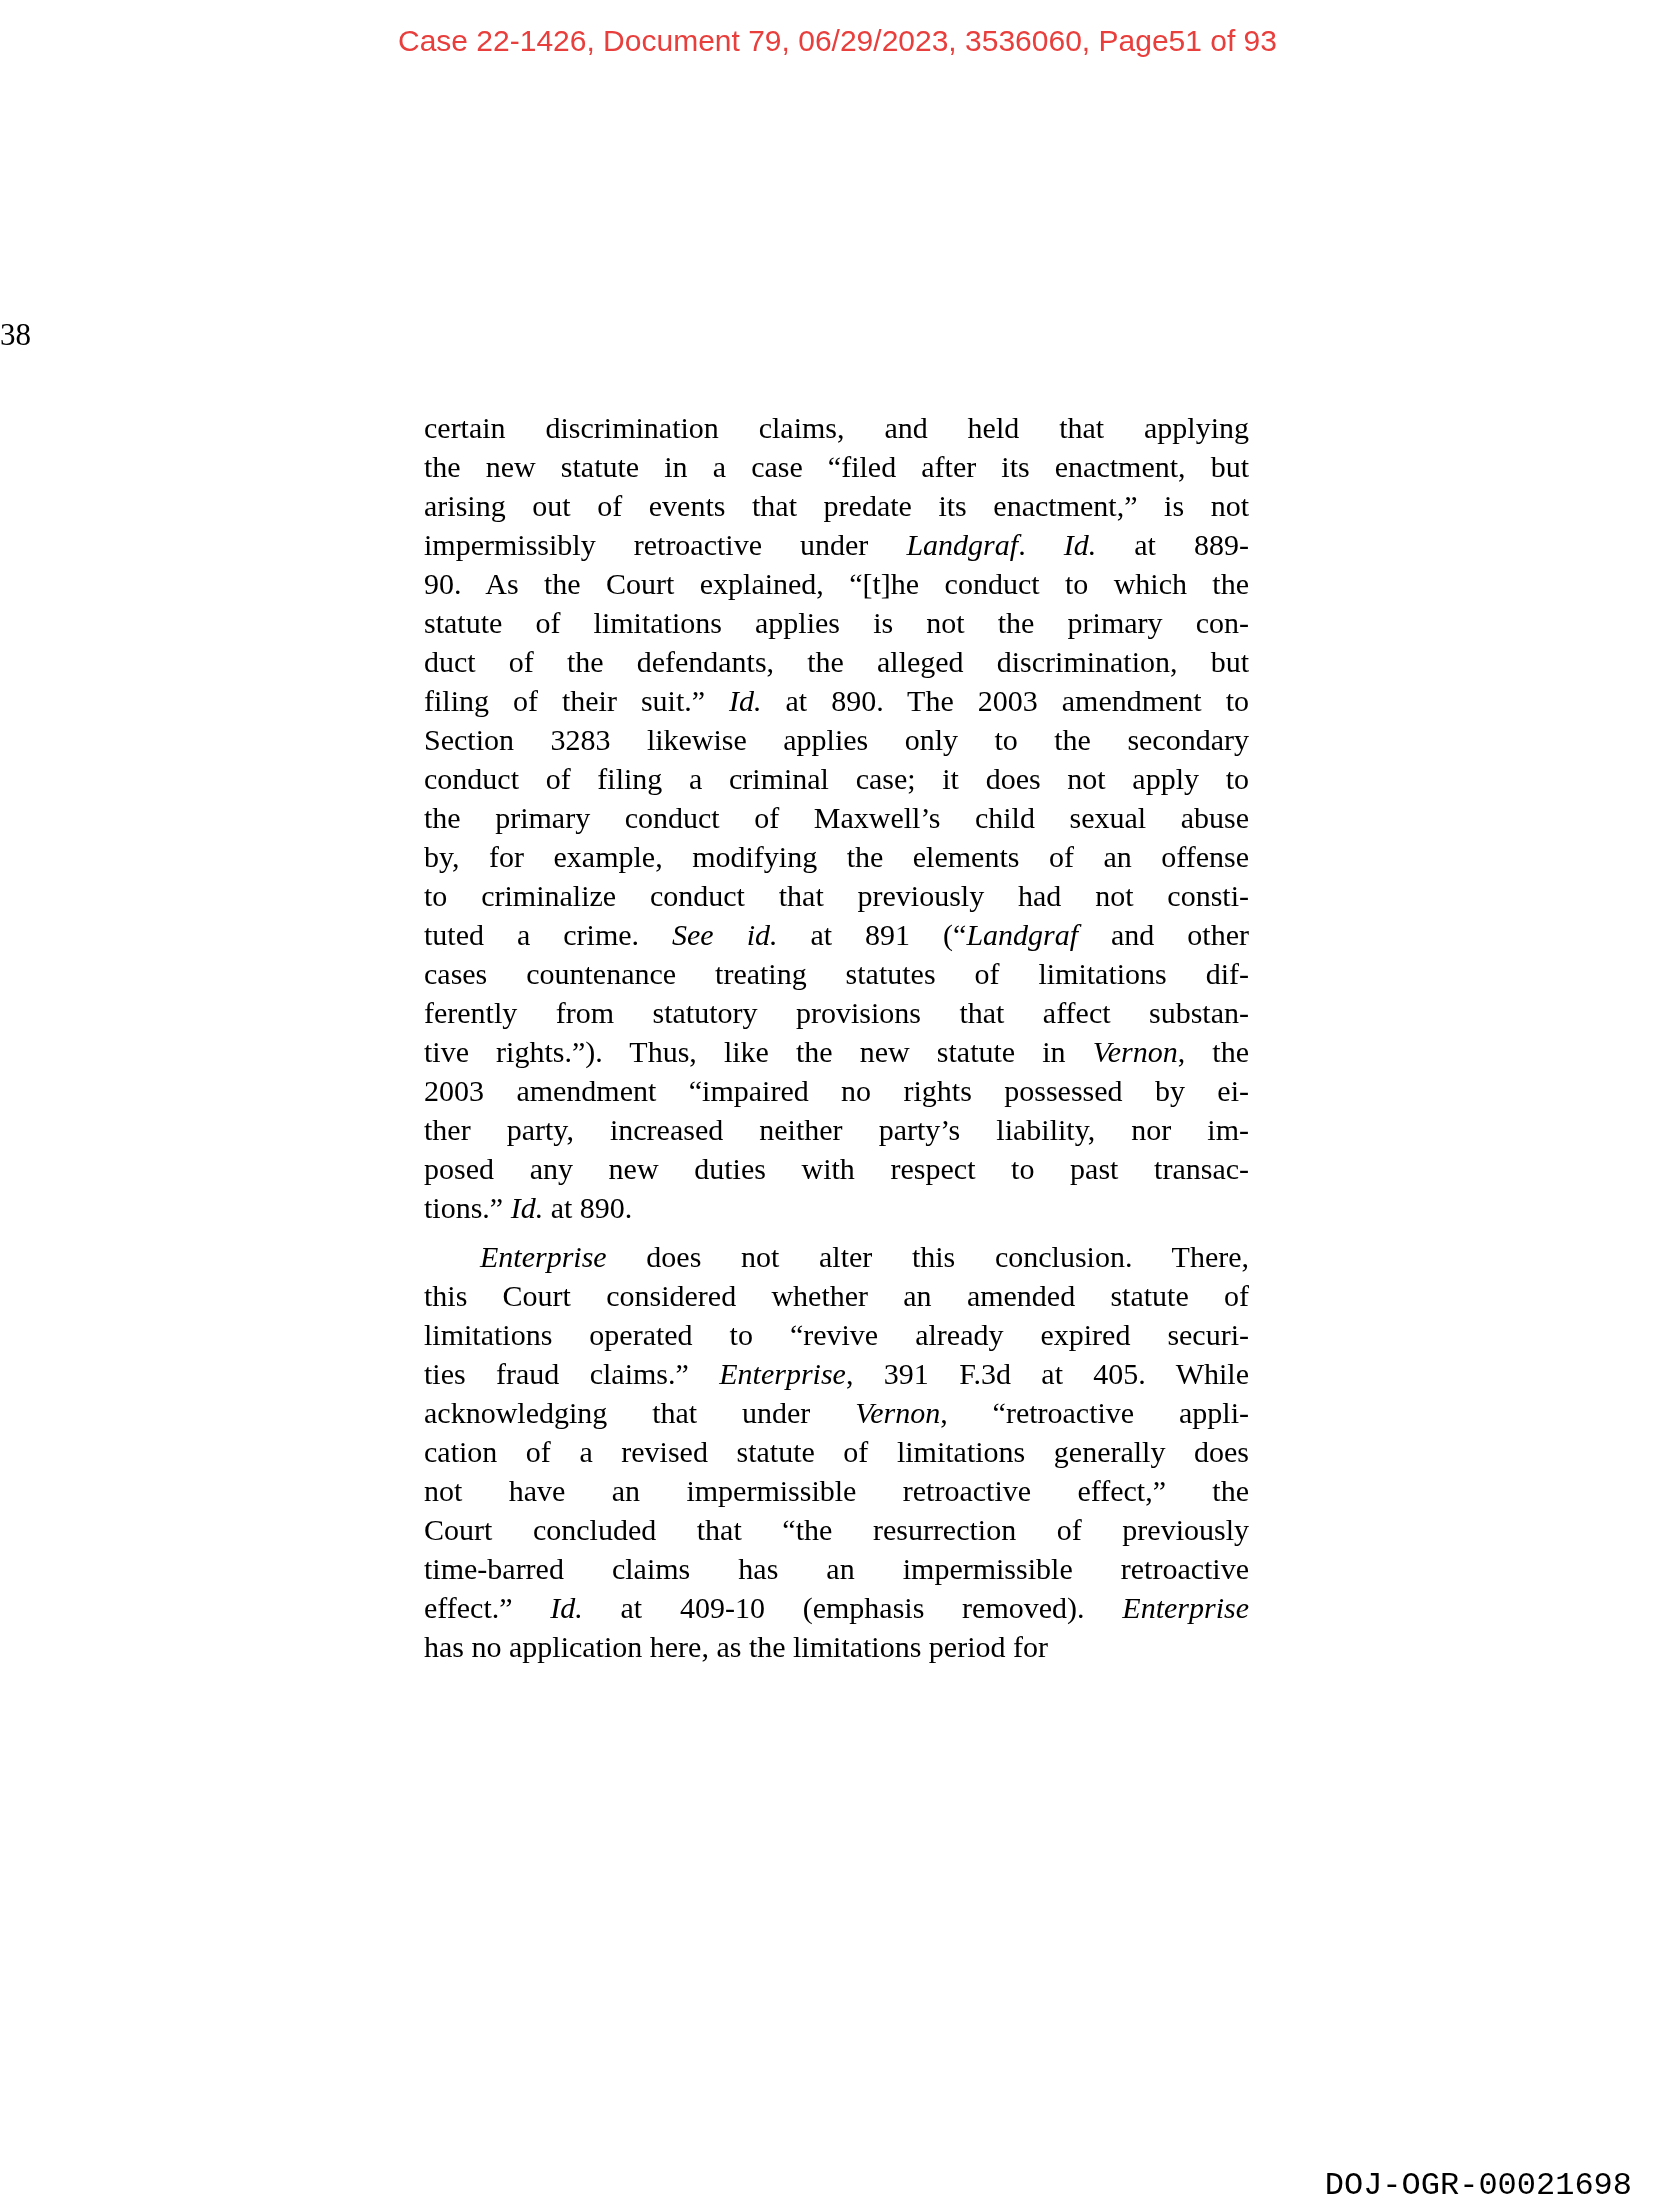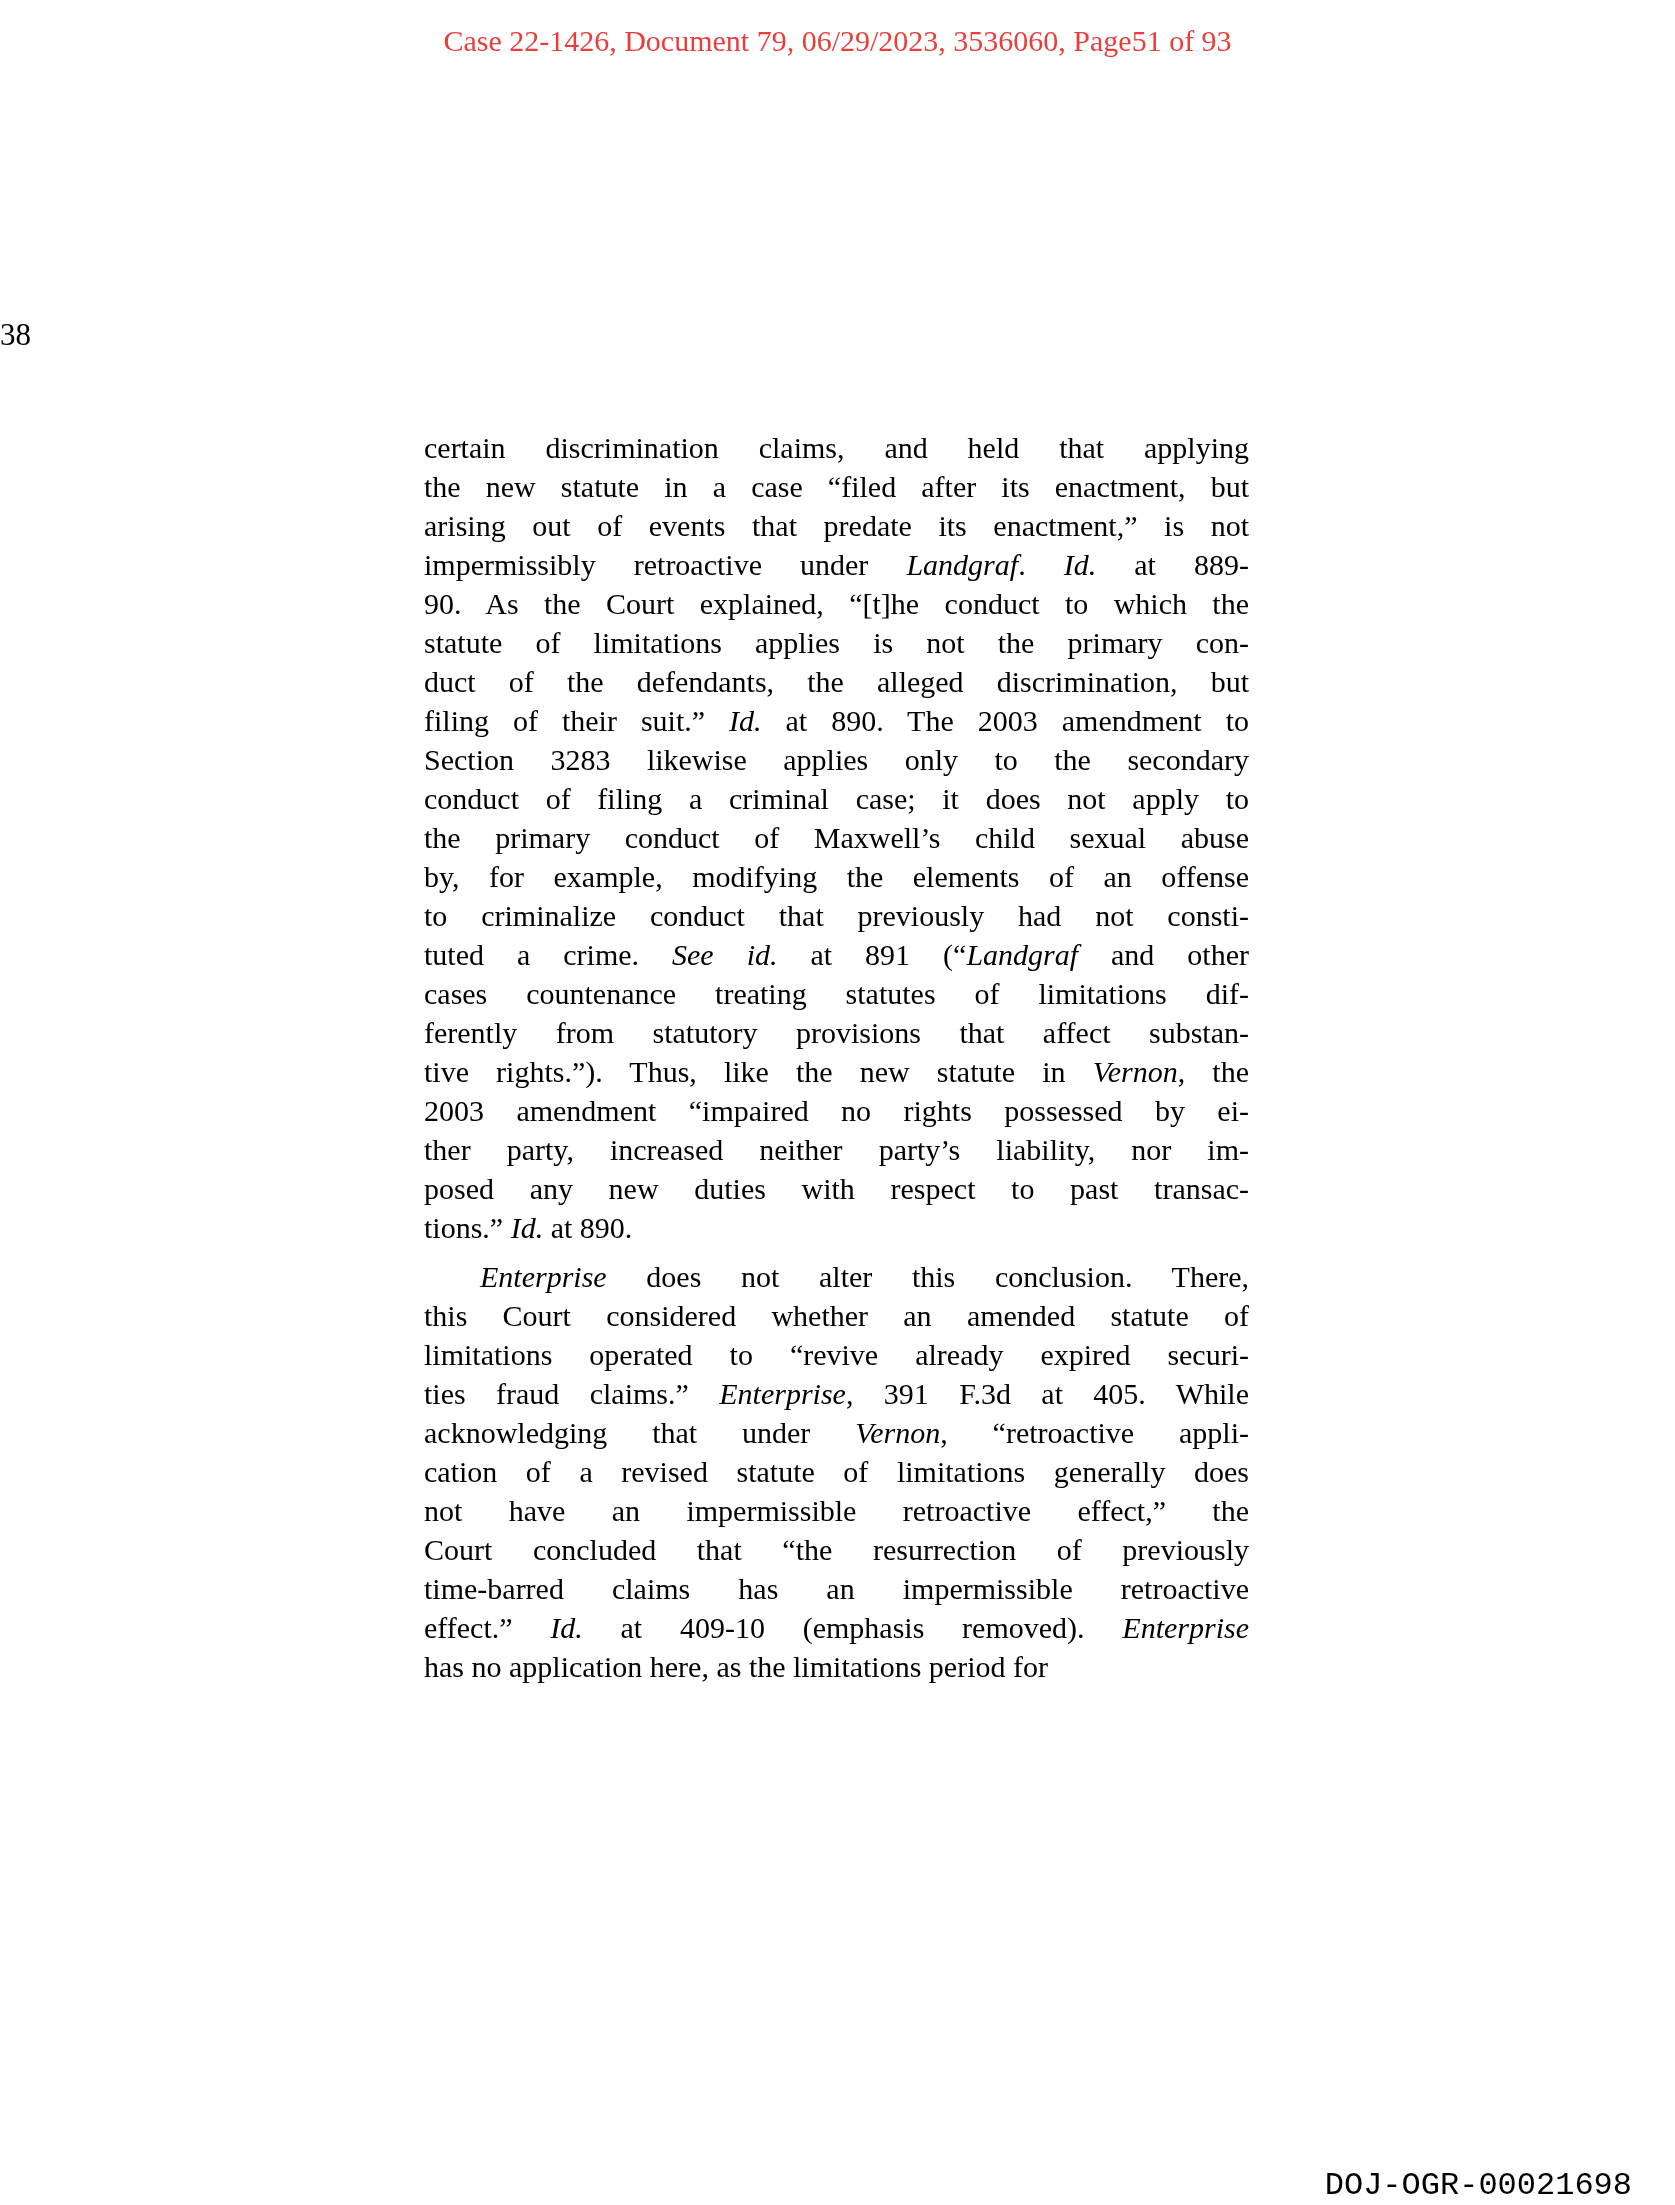--- a/index.html
+++ b/index.html
@@ -11,37 +11,37 @@
     font-family: "Liberation Serif", serif;
     color: #000000;
     overflow: hidden;
   }
   .stamp {
     position: absolute;
     top: 24px;
     left: 0;
     width: 100%;
     text-align: center;
-    font-family: Liberation Serif, serif;
+    font-family: Liberation Sans, sans-serif;
     font-size: 30px;
     line-height: 1.1;
   }
   .pagenum {
     position: absolute;
     top: 317px;
     left: 0;
     width: 100%;
     text-align: left;
     font-size: 31px;
     line-height: 1.15;
   }
   .textblock {
     position: absolute;
     left: 424px;
-    top: 428px;
+    top: 408px;
     width: 825px;
     font-size: 30px;
     line-height: 39px;
   }
   .para { margin: 0; }
   .para + .para { margin-top: 10px; }
   .line {
     text-align: justify;
     text-align-last: justify;
     white-space: nowrap;

